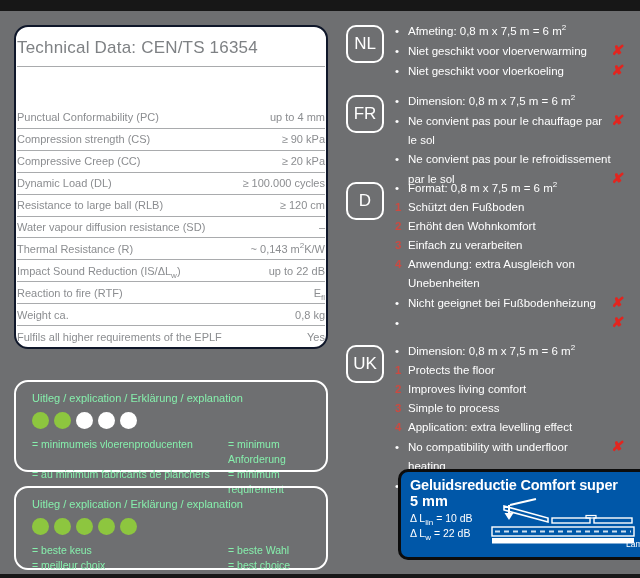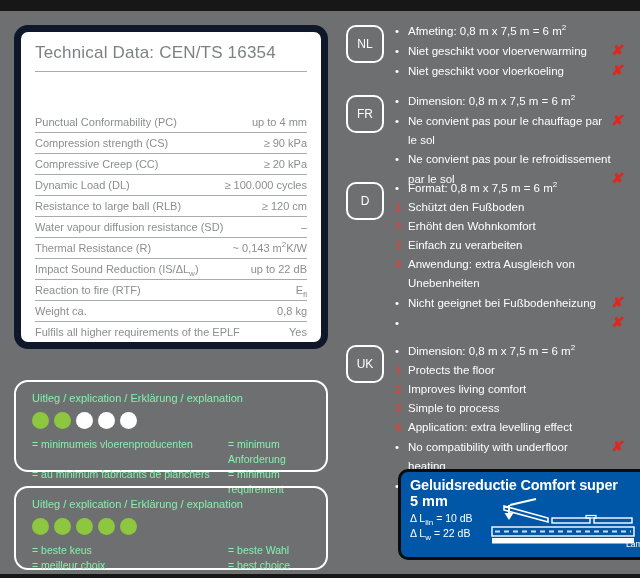--- a/index.html
+++ b/index.html
@@ -8,22 +8,22 @@
     position:relative; width:640px; height:578px; overflow:hidden;
     background:#6e6f71;
     font-family:"Liberation Sans", sans-serif;
   }
   .topbar{position:absolute;left:0;top:0;width:100%;height:11px;background:#171717;}
   .bottombar{position:absolute;left:0;bottom:0;width:100%;height:4px;background:#171717;}
 
   
   .tech-box{
     position:absolute;left:14px;top:25px;width:314px;height:324px;
-    background:#ffffff;border:7px solid #0f172a;border-radius:14px;
-    padding:0 14px;display:flex;flex-direction:column;
+    background:#ffffff;border:2px solid #0f172a;border-radius:14px;
+    padding:0 1px;display:flex;flex-direction:column;
   }
   .tech-title{
     font-size:17px;font-weight:400;color:#7e8184;letter-spacing:.2px;
     padding:11px 0 8px 0;border-bottom:1px solid #a9abad;
   }
   #tech-rows{flex:1;display:flex;flex-direction:column;margin-top:40px;}
   .tech-row{
     flex:1;display:flex;align-items:center;justify-content:space-between;
     border-bottom:1px solid #a9abad;font-size:11px;color:#8b8d90;
   }
@@ -31,21 +31,21 @@
   .tlabel{white-space:nowrap;}
   .tvalue{white-space:nowrap;text-align:right;}
   sup{font-size:8px;vertical-align:super;line-height:0;}
   sub{font-size:8px;vertical-align:sub;line-height:0;}
 
   
   .lang{position:absolute;left:346px;width:278px;color:#fff;}
   .lang-nl{top:22px}.lang-fr{top:92px}.lang-d{top:179px}.lang-uk{top:342px}
   .badge{
     position:absolute;left:0;top:3px;width:38px;height:38px;
-    border:2px solid #fff;border-radius:10px;color:#fff;font-size:12px;
+    border:2px solid #fff;border-radius:10px;color:#fff;font-size:17px;
     display:flex;align-items:center;justify-content:center;
   }
   .lang-lines{margin-left:49px;}
   .lang-line{display:flex;align-items:baseline;font-size:11.5px;line-height:19px;}
   .marker{width:13px;flex:0 0 13px;}
   .marker.num{color:#cb4a41;font-weight:bold;}
   .cross{
     margin-left:auto;color:#e2251f;font-weight:bold;font-size:14px;line-height:19px;
     display:inline-block;transform:skewX(-10deg);padding-left:4px;
   }

